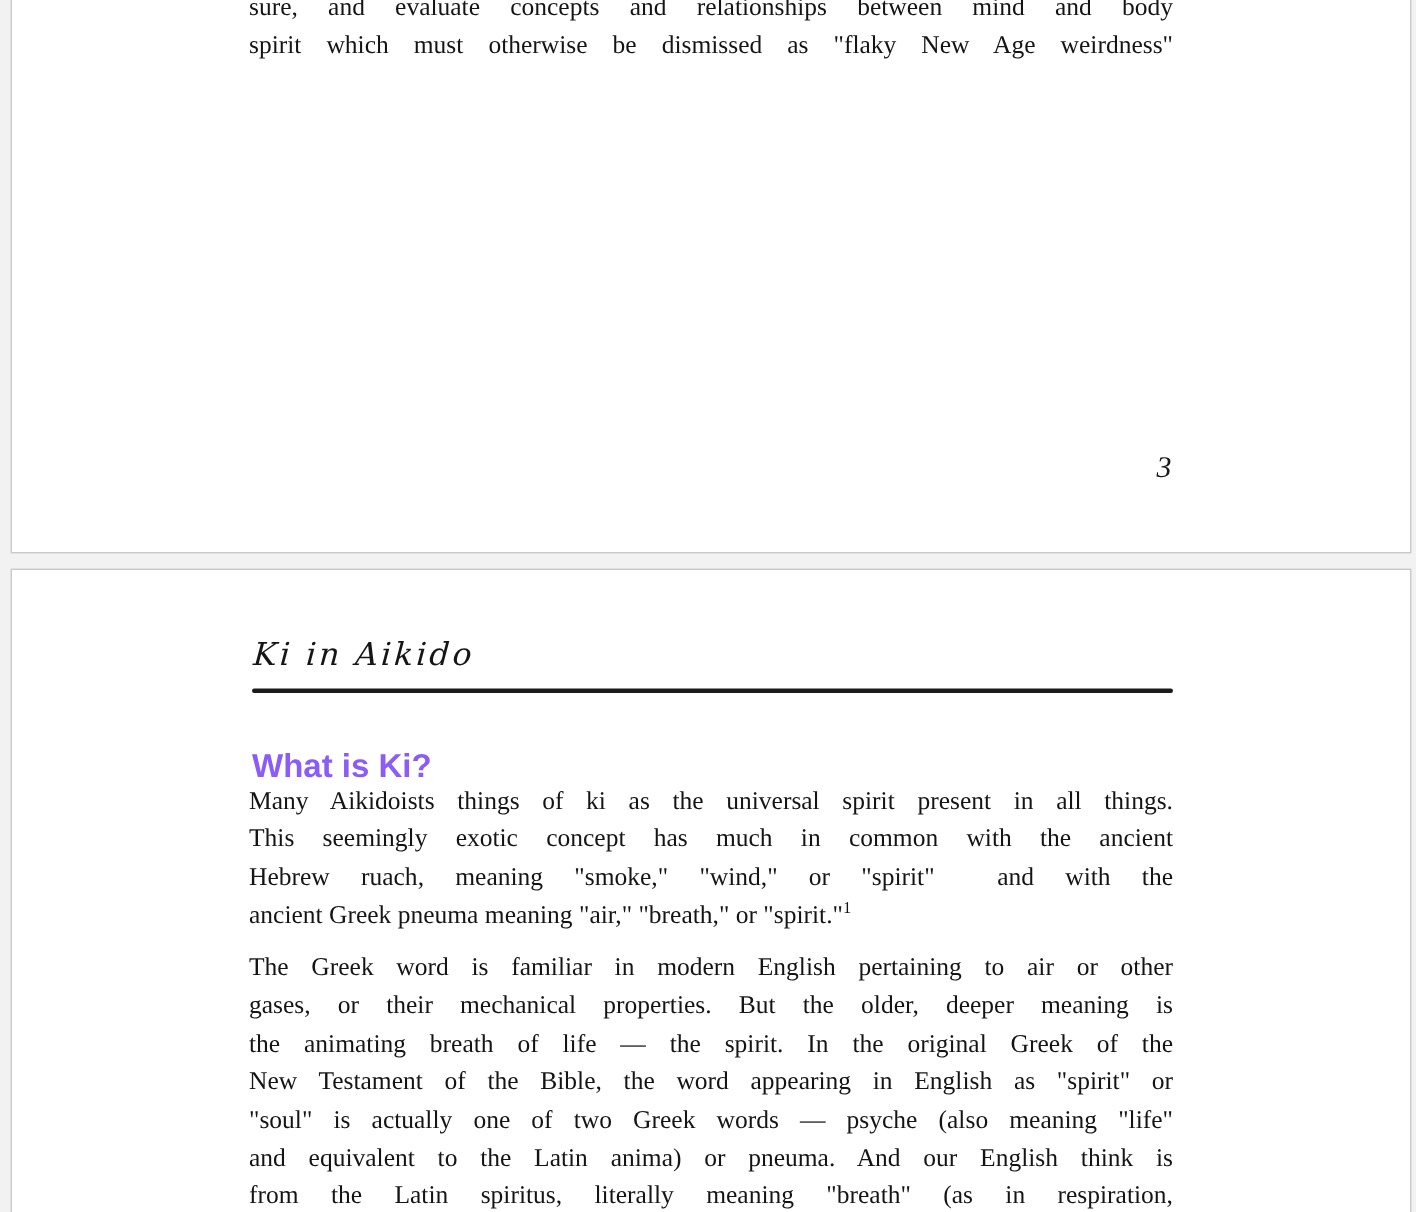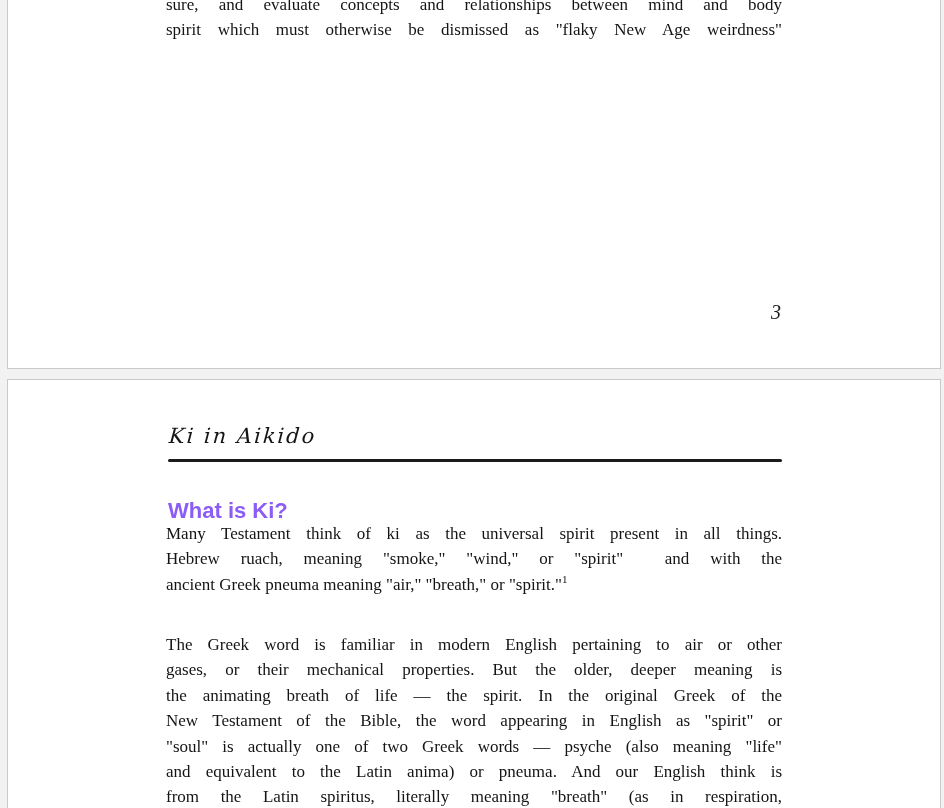--- a/index.html
+++ b/index.html
@@ -103,21 +103,22 @@
     <div class="pagenum">3</div>
   </div>
 
   <div class="page page-bottom">
 
     <div class="running-header">Ki in Aikido</div>
     <div class="header-rule"></div>
     <div class="section-title">What is Ki?</div>
 
     <div class="para para-1">
-      <div class="line jline"><span>Many Testament think of </span><span class="it">ki</span><span> as the universal spirit present in all things.</span></div>
+      <div class="line jline"><span>Many Aikidoists things of </span><span class="it">ki</span><span> as the universal spirit present in all things.</span></div>
+      <div class="line jline"><span>This seemingly exotic concept has much in common with the ancient</span></div>
       <div class="line jline"><span>Hebrew </span><span class="it">ruach</span><span>, meaning "smoke," "wind," or "spirit"&nbsp; and with the</span></div>
       <div class="line lline"><span>ancient Greek </span><span class="it">pneuma</span><span> meaning "air," "breath," or "spirit."</span><sup class="fn">1</sup></div>
     </div>
 
     <div class="para para-2">
       <div class="line jline"><span>The Greek word is familiar in modern English pertaining to air or other</span></div>
       <div class="line jline"><span>gases, or their mechanical properties. But the older, deeper meaning is</span></div>
       <div class="line jline"><span>the animating breath of life — the </span><span class="it">spirit</span><span>. In the original Greek of the</span></div>
       <div class="line jline"><span>New Testament of the Bible, the word appearing in English as "spirit" or</span></div>
       <div class="line jline"><span>"soul" is actually one of two Greek words — </span><span class="it">psyche</span><span> (also meaning "life"</span></div>

